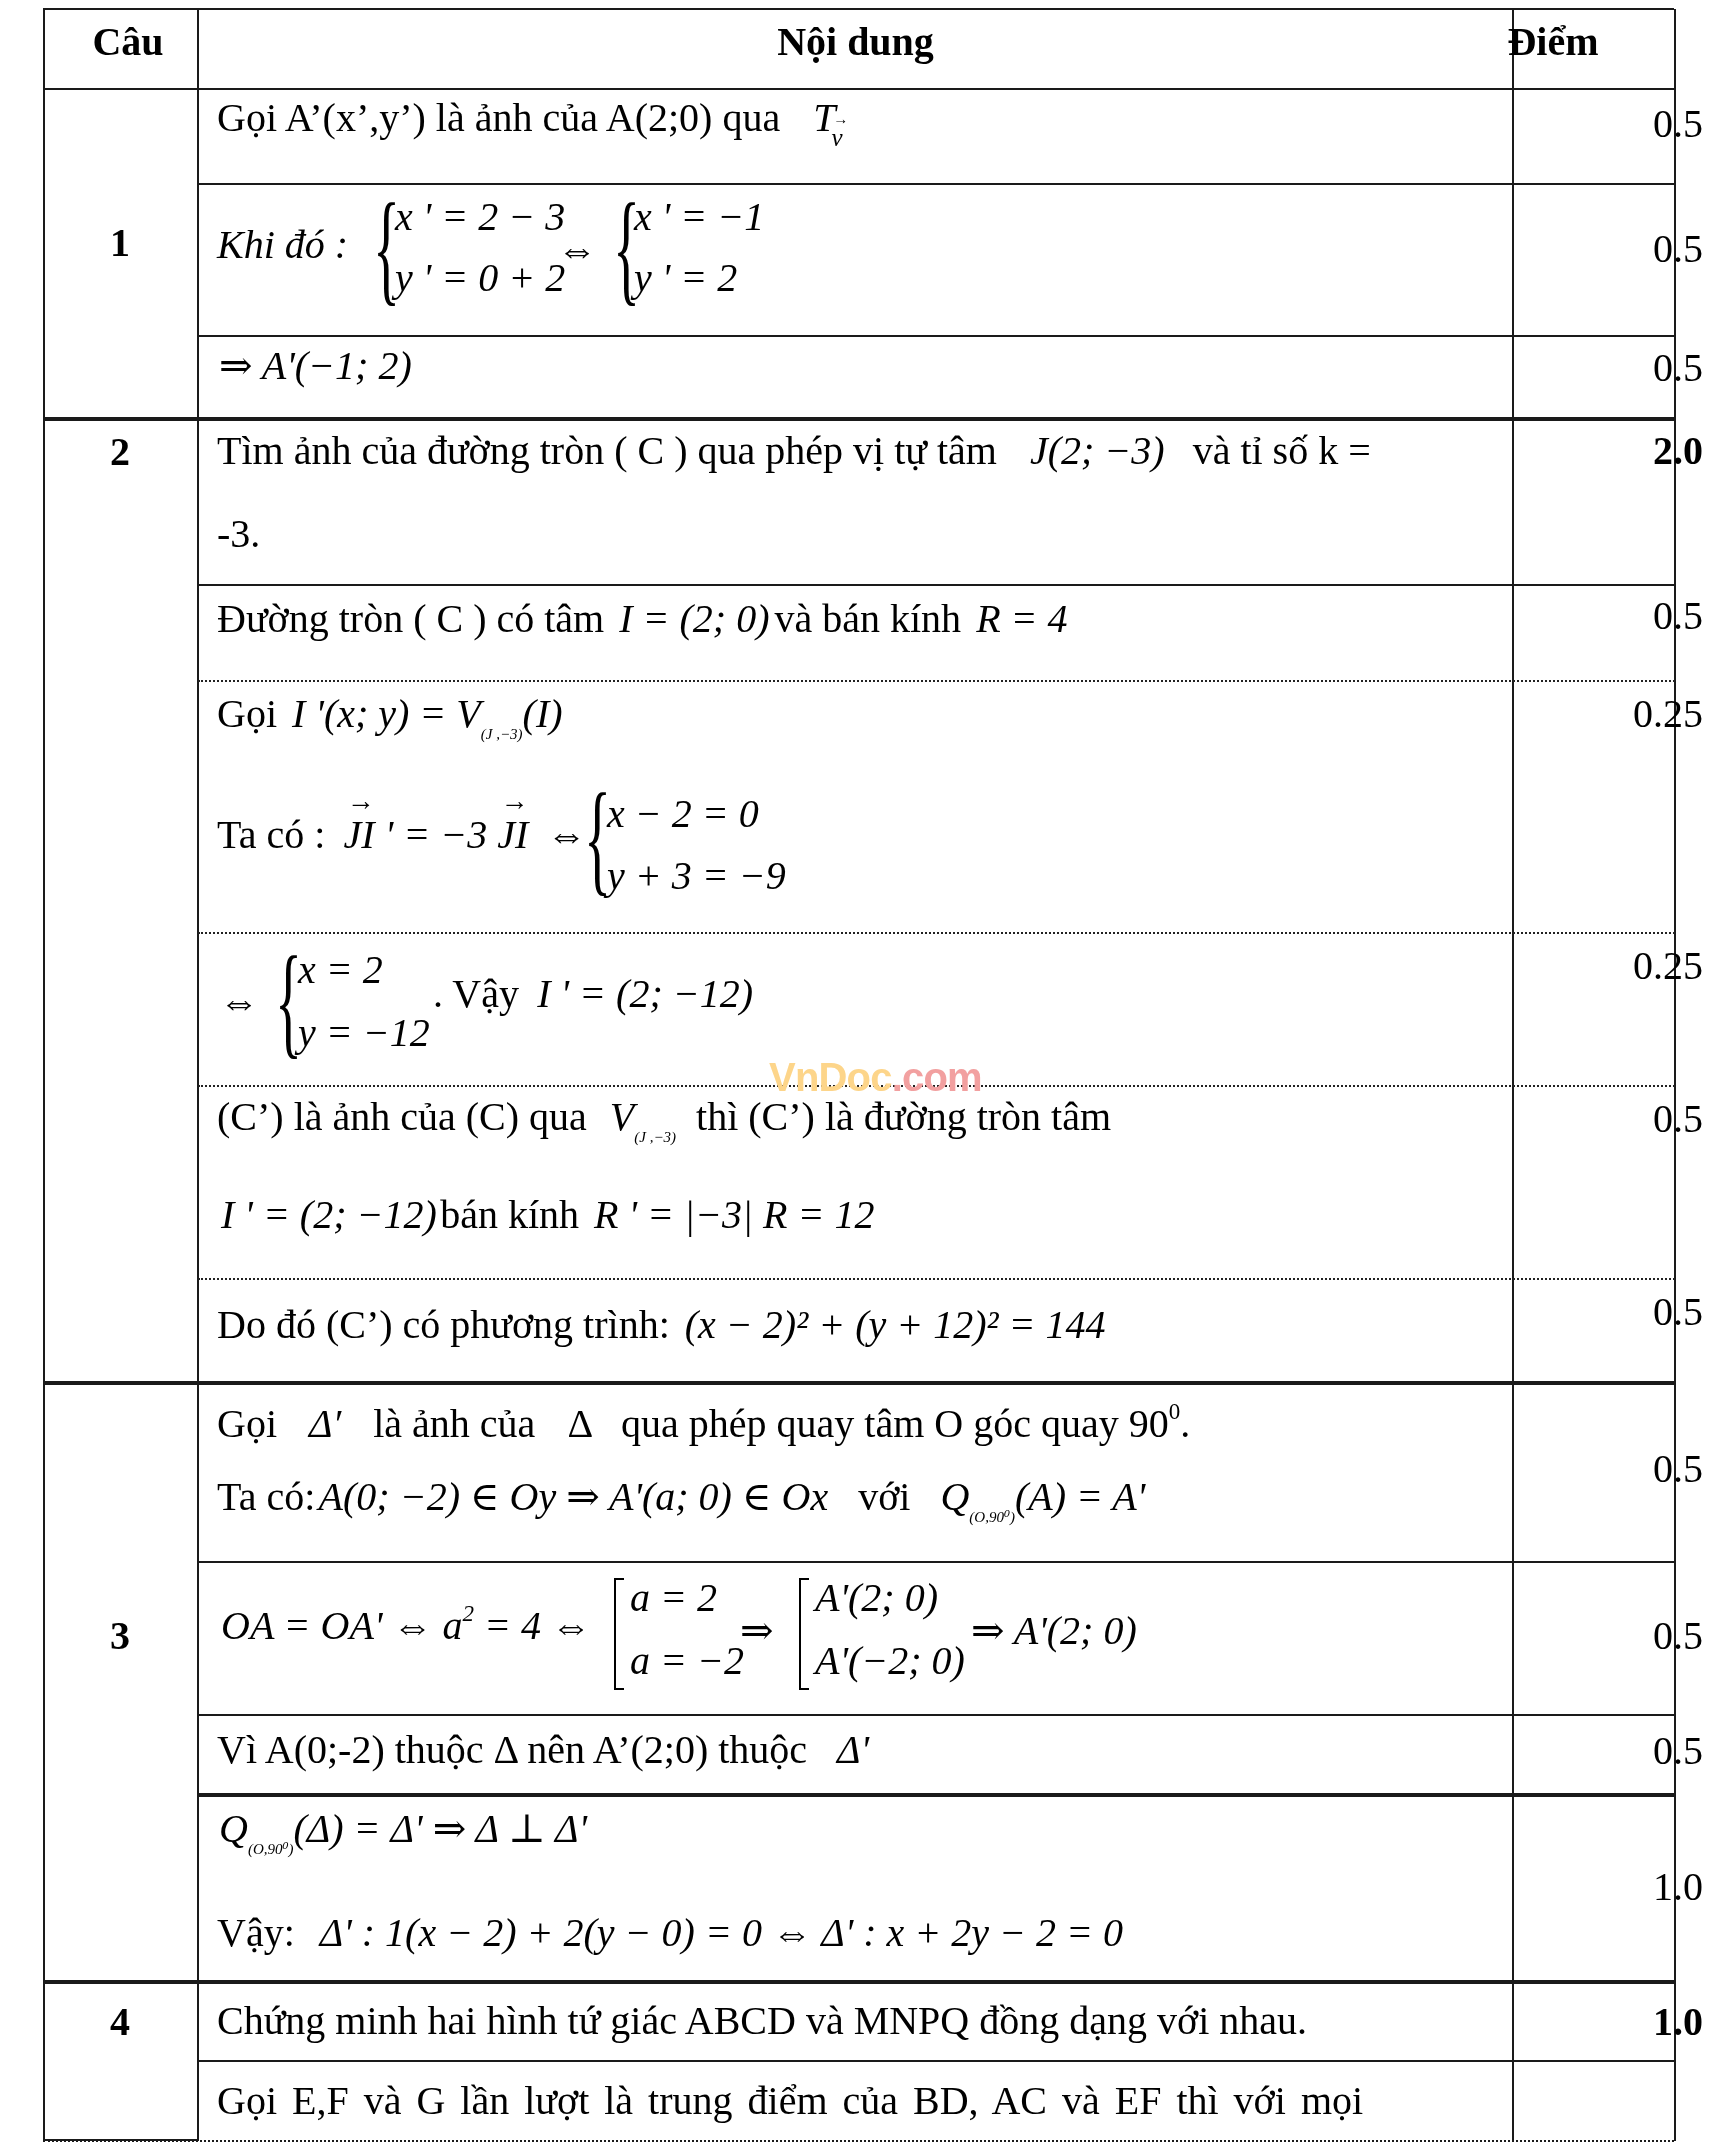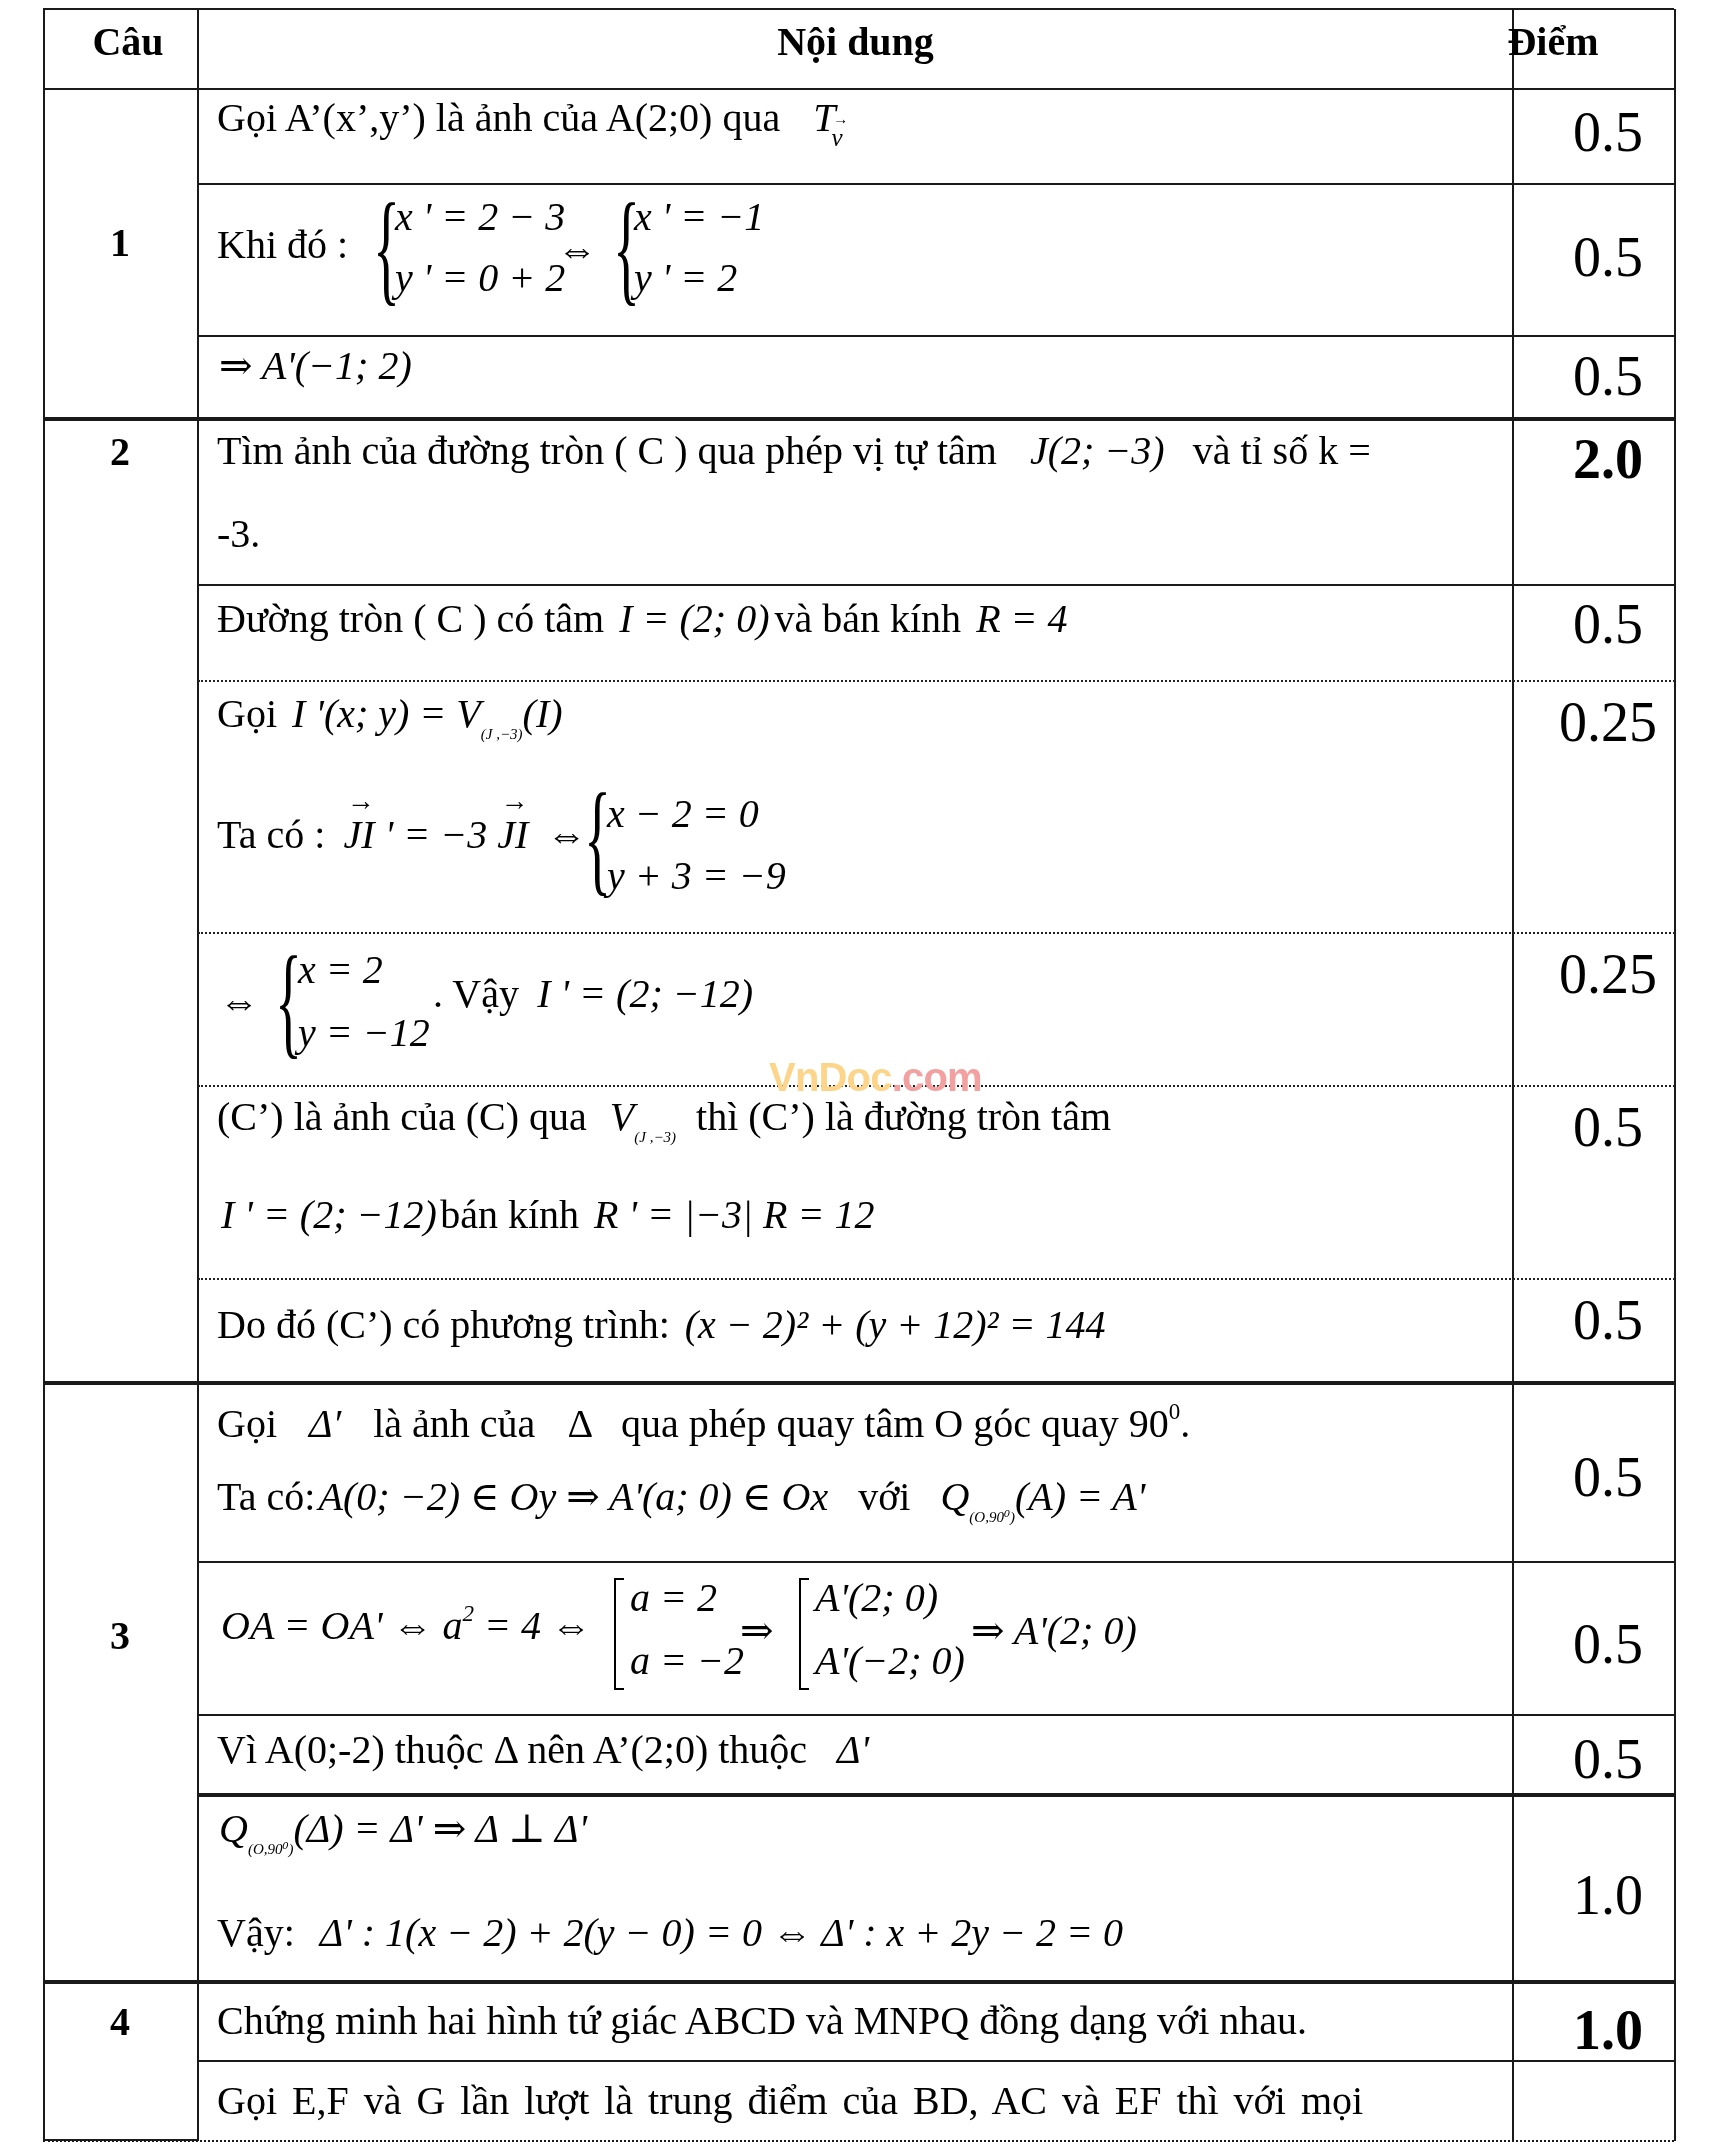--- a/index.html
+++ b/index.html
@@ -7,21 +7,21 @@
          font-family:"Liberation Serif","DejaVu Serif",serif; color:#000; }
   .hl { position:absolute; left:43px; width:1631px; height:0; border-top:2.5px solid #1a1a1a; }
   .hl.content { left:198px; width:1477px; }
   .hl.thick { border-top-width:4.2px; }
   .hl.dot { border-top:2.5px dotted #222; }
   .vl { position:absolute; top:9.2px; width:0; border-left:2.5px solid #1a1a1a; }
   .t { position:absolute; white-space:nowrap; font-size:40px; line-height:1; }
   .b { font-weight:bold; }
   .i { font-style:italic; }
   .c { text-align:center; }
-  .pt { position:absolute; left:1513px; width:190px; text-align:center; font-size:56px; line-height:1; }
+  .pt { position:absolute; left:1513px; width:190px; text-align:right; font-size:40px; line-height:1; }
   .num { position:absolute; left:43px; width:154px; text-align:center; font-size:40px; font-weight:bold; line-height:1; }
   .sub { font-size:15px; font-style:italic; vertical-align:-11.7px; }
   .sup { font-size:23px; vertical-align:18.3px; }
   .brace { position:absolute; font-size:125px; line-height:1; font-weight:100; transform:scaleX(0.45); transform-origin:left top; }
   .brack { position:absolute; border:2.5px solid #000; border-right:none; width:8.3px; }
   .vec { position:relative; display:inline-block; }
   .vec::before { content:"\2192"; position:absolute; top:-28px; left:3.3px; font-size:28px; font-style:normal; }
   .wm { position:absolute; left:769px; top:1057px; font-family:"Liberation Sans","DejaVu Sans",sans-serif;
         font-weight:bold; font-size:40px; letter-spacing:-0.8px; line-height:1; }
 </style>
@@ -60,21 +60,21 @@
 <div class="t b c" style="left:1475px;width:156px;top:21.7px;">Điểm</div>
 
 <div class="num" style="top:223px;">1</div>
 
 <div class="t" style="left:217px;top:98px;">
   <span>Gọi A’(x’,y’) là ảnh của A(2;0) qua</span>
   <span class="i" style="margin-left:23px;position:relative;"><span>T</span><span style="position:absolute;left:18.3px;top:30px;font-size:25px;">v</span><span style="position:absolute;left:20px;top:16.7px;font-size:15px;font-style:normal;">→</span></span>
 </div>
 <div class="pt" style="top:104px;">0.5</div>
 
-<div class="t" style="left:217px;top:225px;">Khi đó :</div>
+<div class="t" style="left:217px;top:225px;font-style:italic;">Khi đó :</div>
 <div class="brace" style="left:373px;top:185px;">{</div>
 <div class="t i" style="left:395px;top:197px;">x ' = 2 − 3</div>
 <div class="t i" style="left:395px;top:258px;">y ' = 0 + 2</div>
 <div class="t" style="left:557px;top:230px;">⇔</div>
 <div class="brace" style="left:613px;top:185px;">{</div>
 <div class="t i" style="left:634px;top:197px;">x ' = −1</div>
 <div class="t i" style="left:634px;top:258px;">y ' = 2</div>
 <div class="pt" style="top:229px;">0.5</div>
 
 <div class="t i" style="left:219px;top:346px;">⇒ A'(−1; 2)</div>

